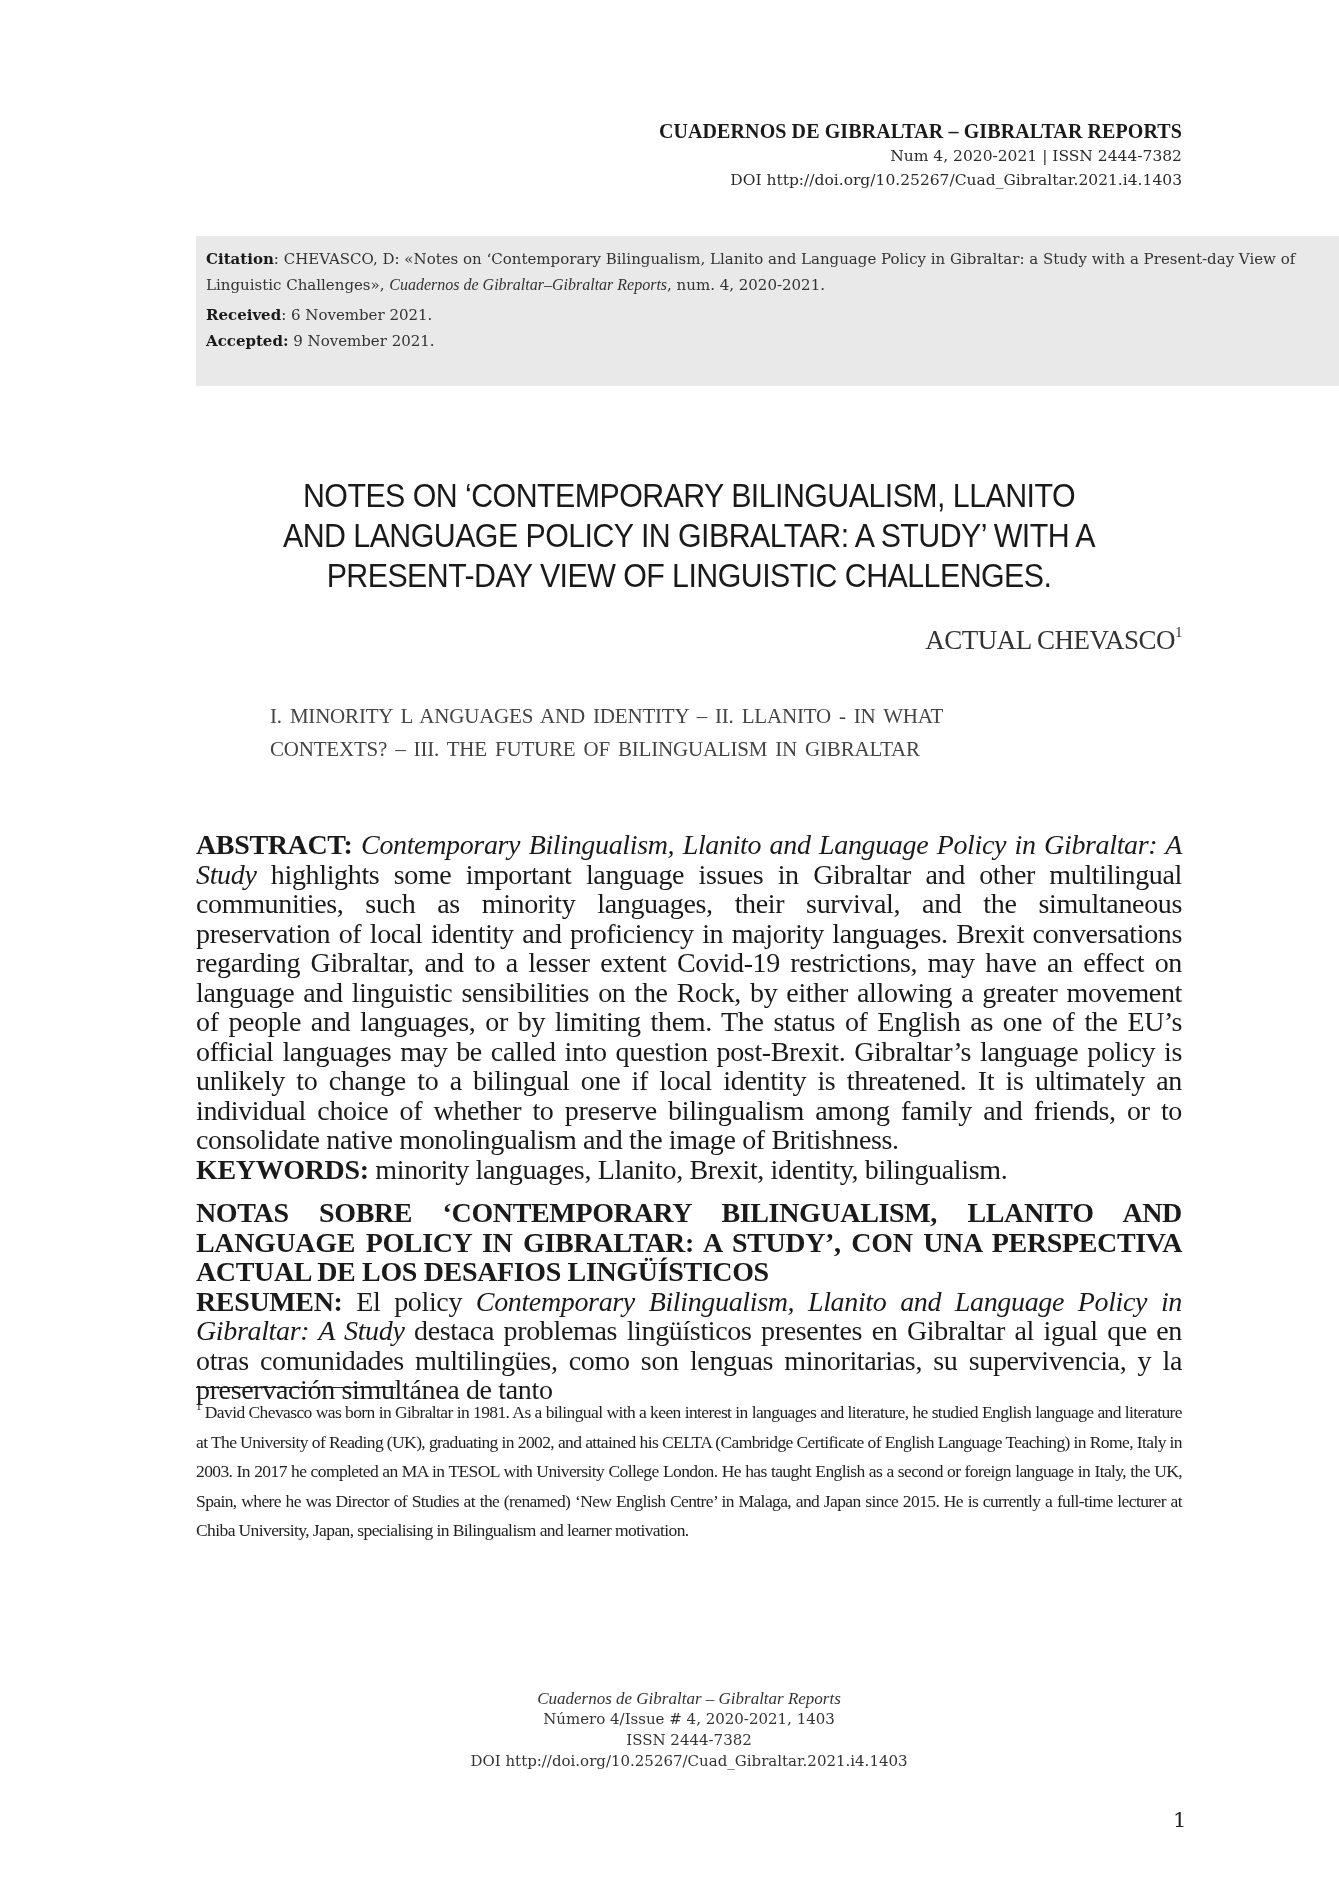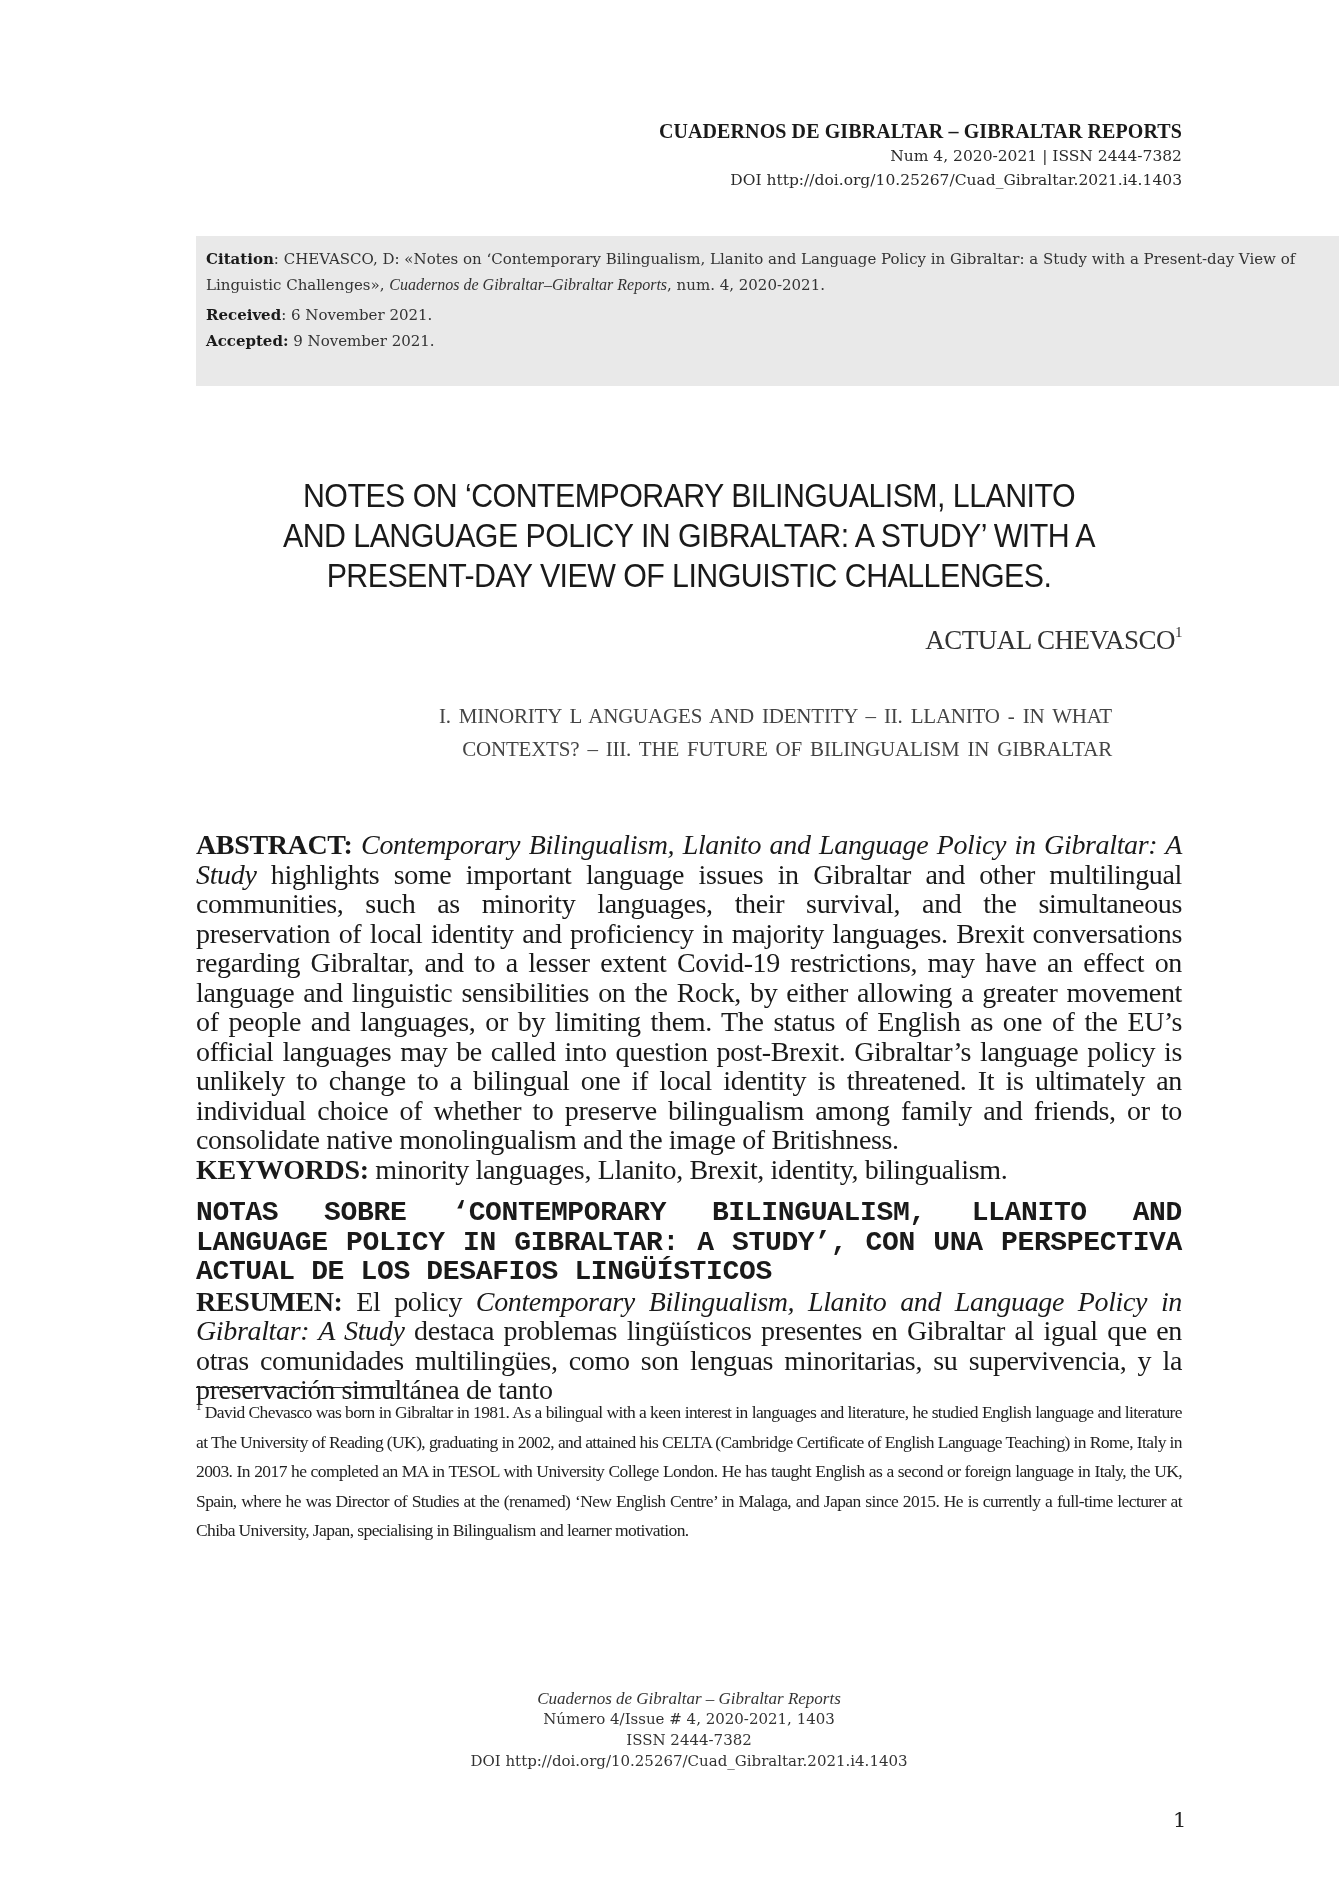--- a/index.html
+++ b/index.html
@@ -8,26 +8,26 @@
     .journal-header .jt { font-family: "Liberation Serif", serif; font-weight: bold; font-size: 20px; line-height: 26px; letter-spacing: 0.1px; }
     .journal-header .ln { font-size: 15.5px; line-height: 24px; color: #2a2a2a; }
     .citation-box { position: absolute; left: 196px; top: 236px; width: 1174px; height: 150px; background: #e9e9e9; box-sizing: border-box; padding: 10px 10px 0 10px; font-family: "DejaVu Serif", serif; font-size: 15px; color: #333; }
     .citation-box p { margin: 0; line-height: 26px; }
     .citation-box .gap { margin-top: 4px; }
     .citation-box b { color: #1a1a1a; }
     .citation-box i { font-family: "Liberation Serif", serif; font-size: 16px; }
     .title { position: absolute; left: 196px; width: 986px; top: 476px; text-align: center; font-family: "Liberation Sans", sans-serif; font-size: 33px; line-height: 40px; letter-spacing: -0.6px; color: #1a1a1a; transform: scaleX(0.92); }
     .author { position: absolute; right: 157px; top: 624px; font-family: "Liberation Serif", serif; font-size: 27px; letter-spacing: -0.5px; color: #333; }
     .author sup { font-size: 15px; vertical-align: 12px; }
-    .toc { position: absolute; left: 252px; top: 700px; width: 860px; font-family: "Liberation Serif", serif; font-size: 21px; line-height: 33px; color: #444; letter-spacing: -0.2px; word-spacing: 3px; text-align: right; }
+    .toc { position: absolute; left: 270px; top: 700px; width: 860px; font-family: "Liberation Serif", serif; font-size: 21px; line-height: 33px; color: #444; letter-spacing: -0.2px; word-spacing: 3px; }
     .body-text { font-family: "Liberation Serif", serif; font-size: 28px; line-height: 29.5px; text-align: justify; color: #1a1a1a; letter-spacing: -0.35px; }
     .abstract { position: absolute; left: 196px; width: 986px; top: 830px; }
     .abstract p { margin: 0; }
     .keywords { margin-top: 0; }
-    .es-title { margin-top: 14px !important; font-weight: bold; font-family: Liberation Mono, monospace; }
+    .es-title { margin-top: 14px !important; font-weight: bold; }
     .footnote-rule { position: absolute; left: 196px; top: 1387px; width: 200px; height: 1px; background: #222; }
     .footnote { position: absolute; left: 196px; width: 986px; top: 1392px; font-family: Liberation Serif, serif; font-size: 17.5px; line-height: 29.5px; text-align: justify; color: #222; letter-spacing: -0.6px; }
     .footnote sup { font-size: 11px; vertical-align: 8px; }
     .page-footer { position: absolute; left: 196px; width: 986px; top: 1688px; text-align: center; font-family: "DejaVu Serif", serif; font-size: 15px; line-height: 21px; color: #333; }
     .page-footer .fi { font-family: "Liberation Serif", serif; font-style: italic; font-size: 17px; }
     .page-number { position: absolute; left: 1173px; top: 1808px; font-family: "DejaVu Serif", serif; font-size: 21px; color: #222; }
   </style>
 </head>
 <body>
 

